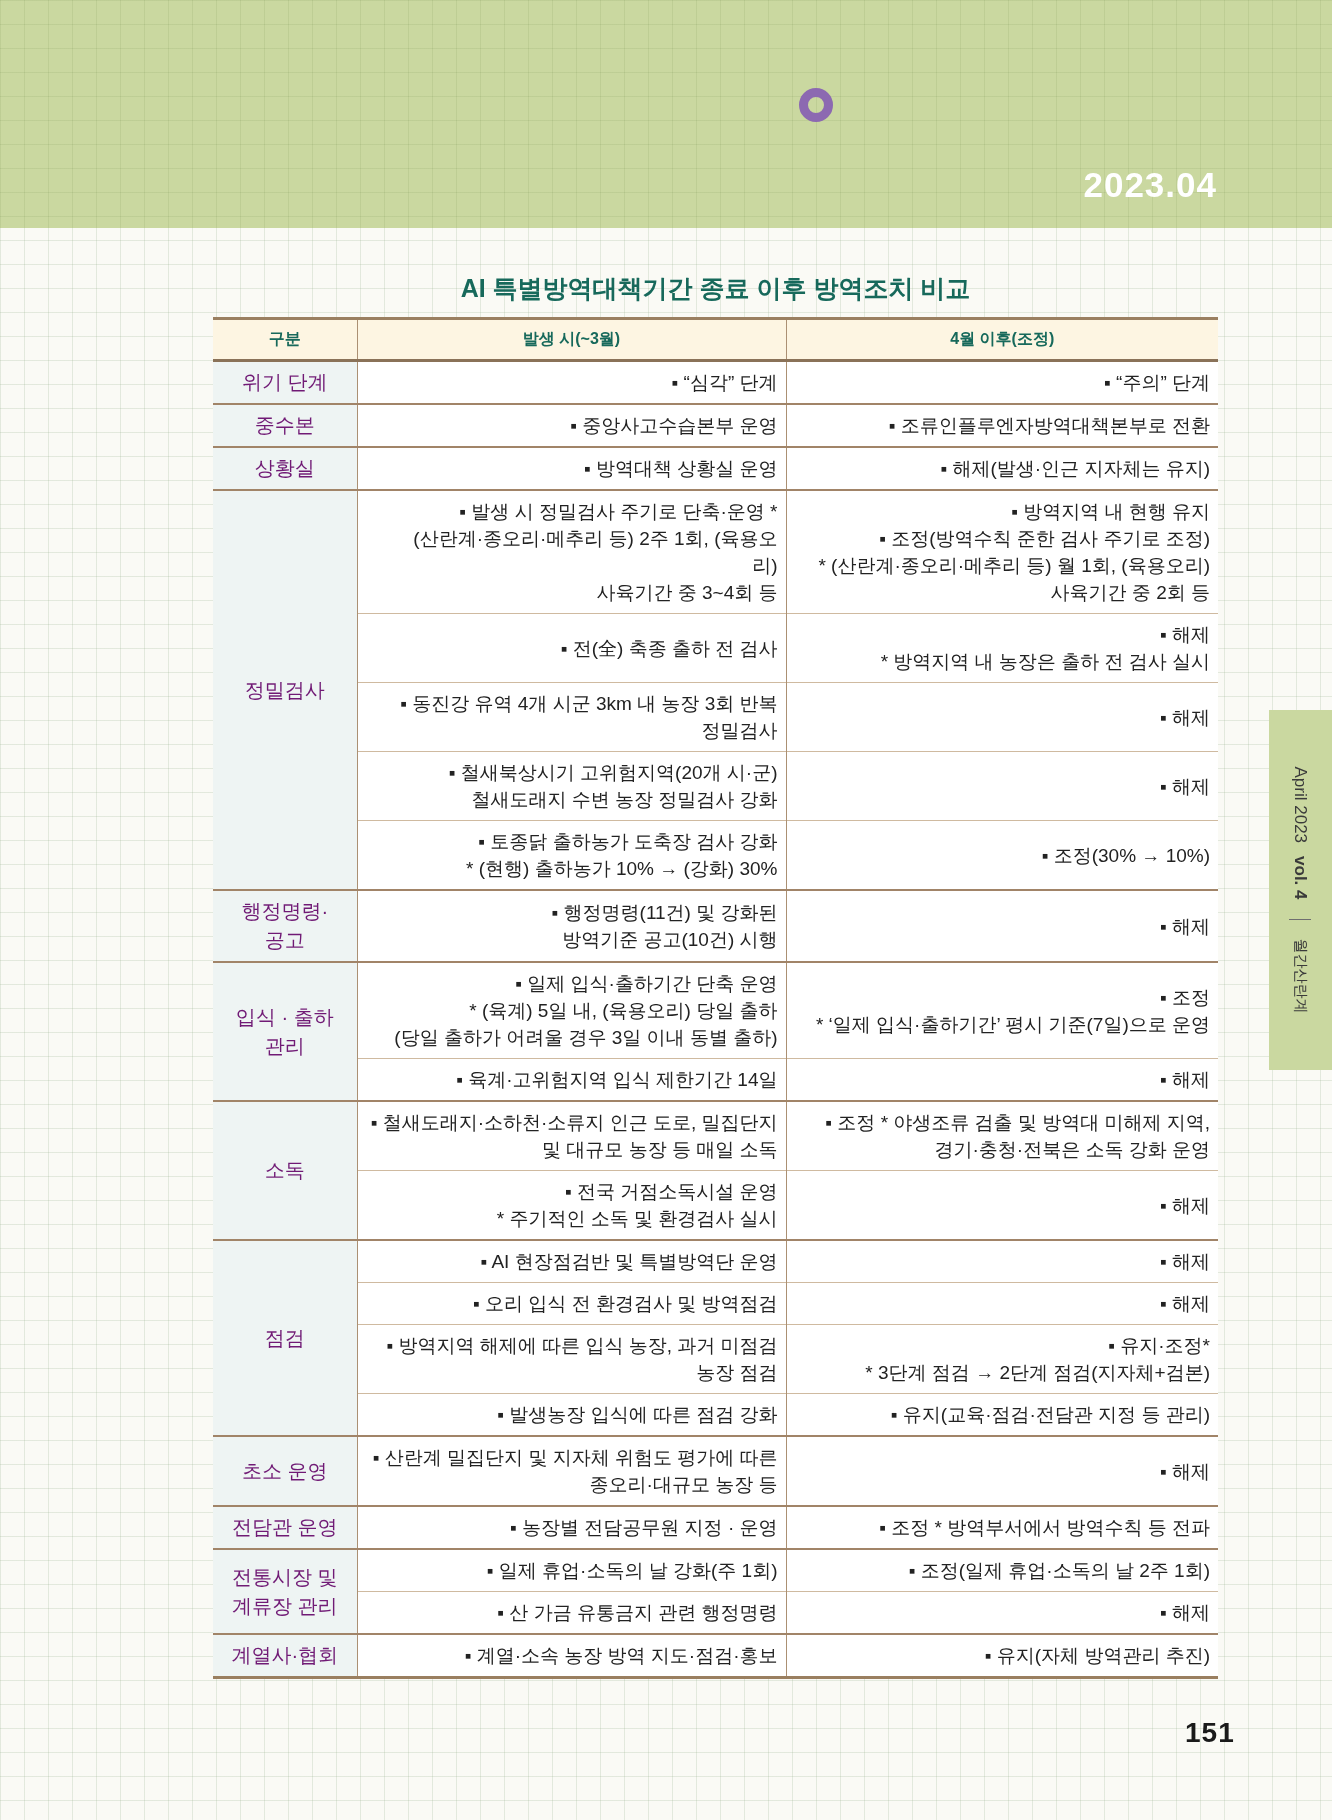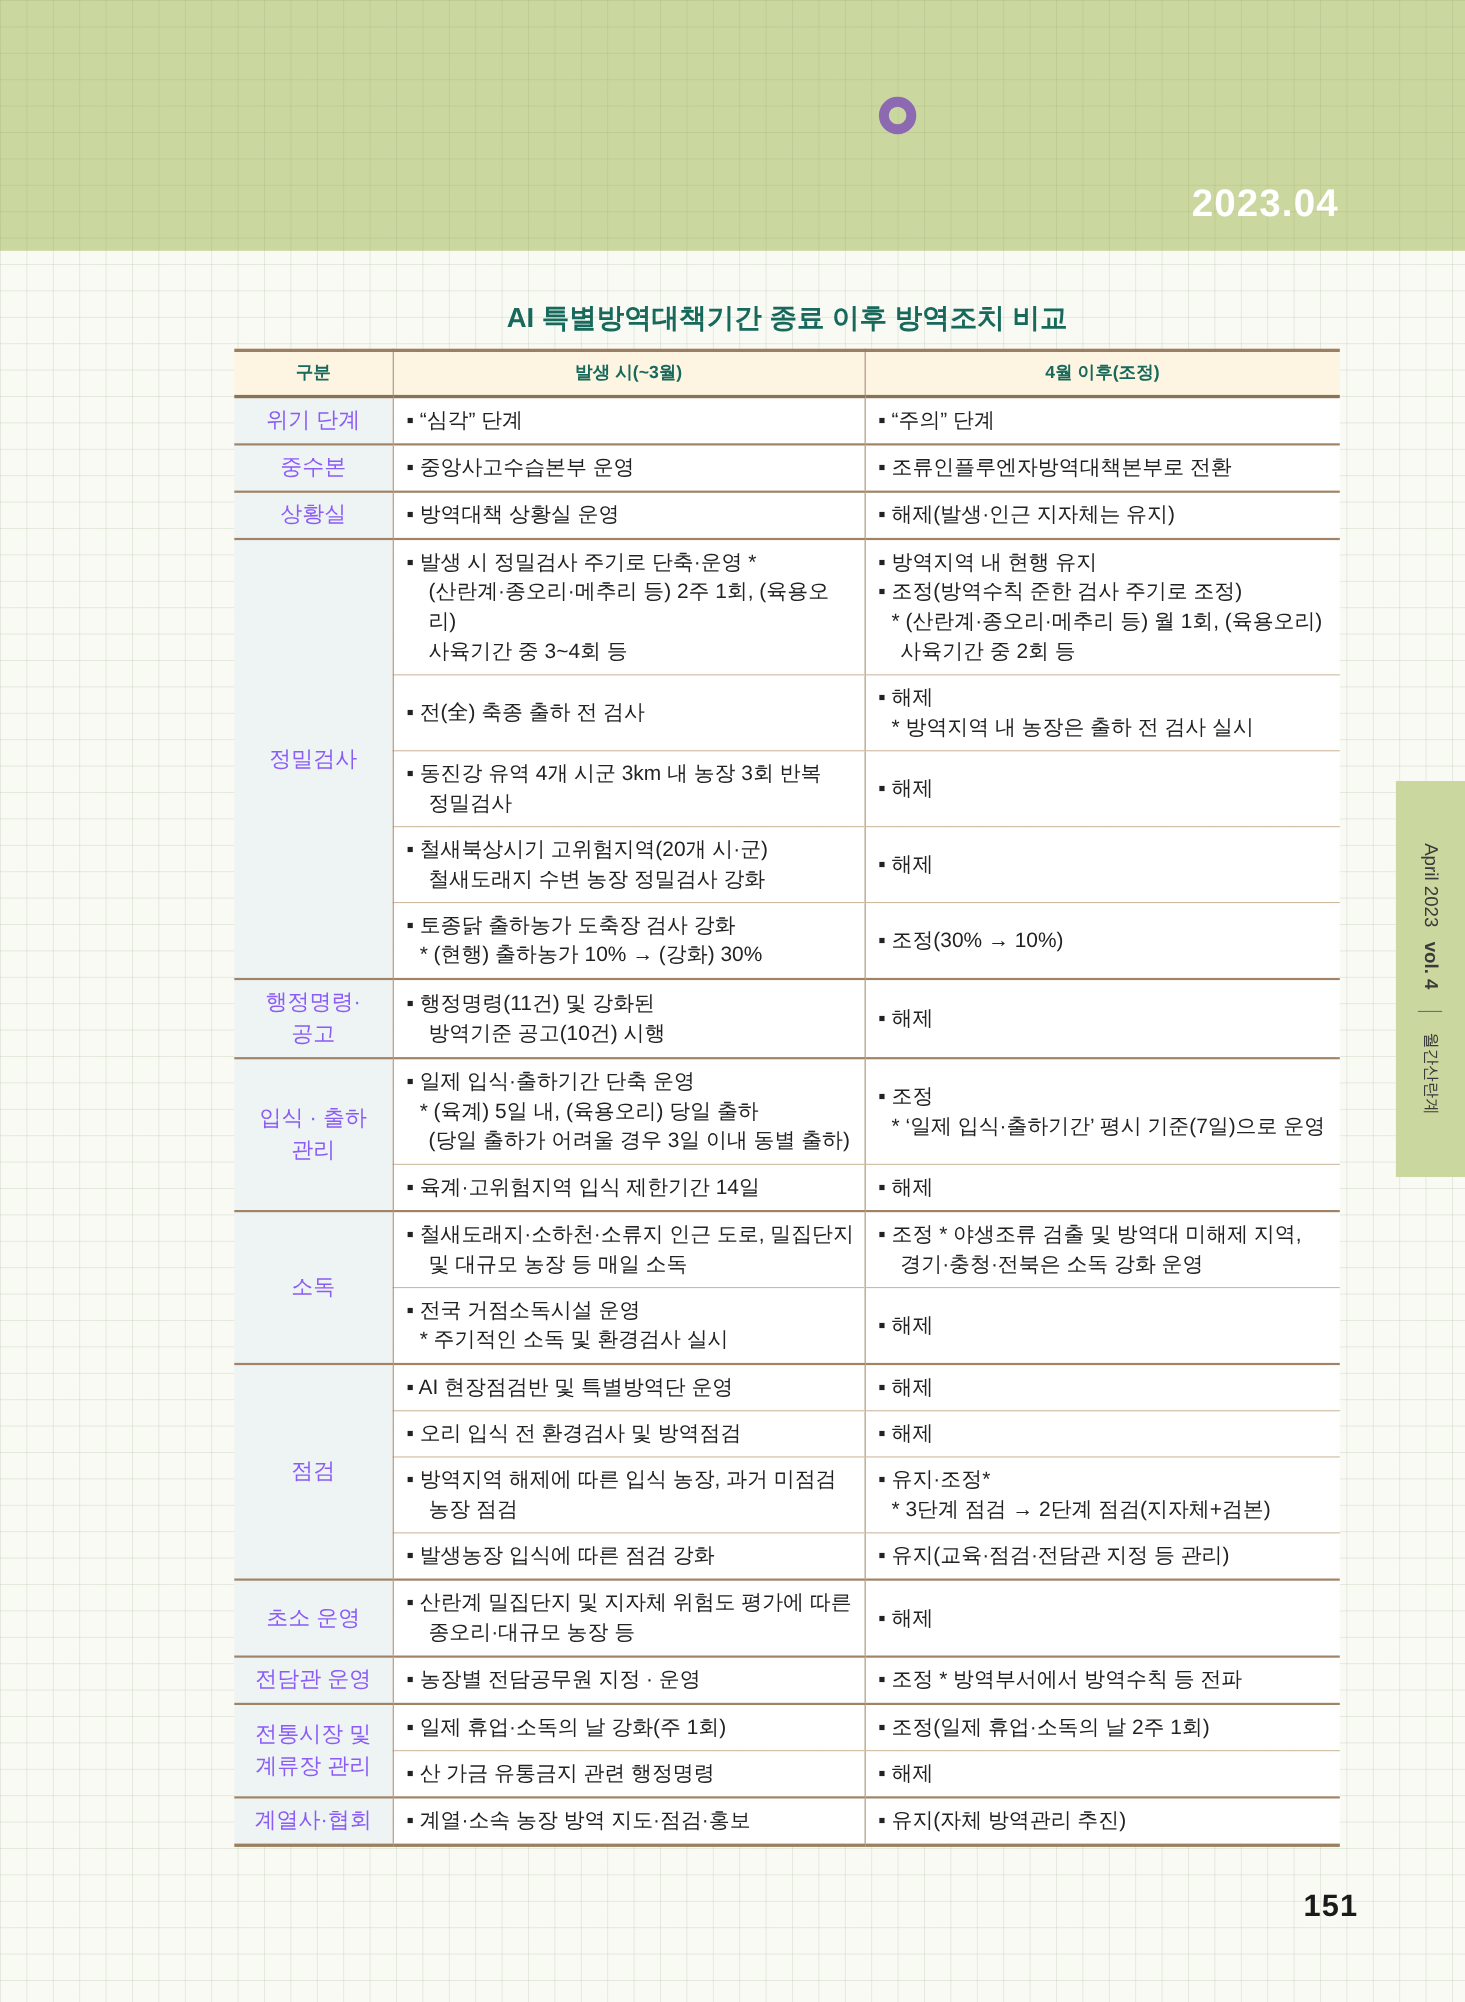--- a/index.html
+++ b/index.html
@@ -49,26 +49,26 @@
   table.cmp col.c2{width:429px;}
   table.cmp col.c3{width:432px;}
   table.cmp thead th{
     background:#fdf5e2;color:#17695b;font-size:16px;font-weight:bold;
     padding:9px 0;border-bottom:3px solid #8a7258;text-align:center;
   }
   table.cmp thead th:nth-child(1),
   table.cmp thead th:nth-child(2){border-right:1px solid #ab9073;}
   td.cat{
     background:#eef4f3;text-align:center;vertical-align:middle;
-    border-right:1px solid #ab9073;font-size:20px;color:#8b5cf6;
+    border-right:1px solid #ab9073;font-size:20px;color:#701a75;
     line-height:29px;padding:6px 2px;
   }
   td.cell{
     background:#ffffff;vertical-align:middle;
-    padding:7px 8px 7px 12px;line-height:27px;
+    padding:7px 8px 7px 12px;line-height:27px;text-align:right;
   }
   td.cell.left{border-right:1px solid #ab9073;}
   tr.group-start td{border-top:2px solid #a18468;}
   tbody tr:first-child td{border-top:0;}
   tr.sub-row td{border-top:1px solid #cfbaa0;}
   tbody tr:last-child td{border-bottom:3px solid #9a7f60;}
   .ln{white-space:normal;}
   .ln.bullet{padding-left:0;}
   .ln.note{padding-left:12px;}
   .ln.cont{padding-left:20px;}

